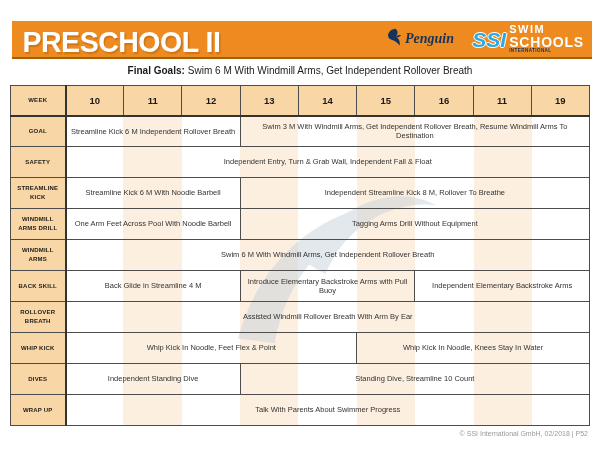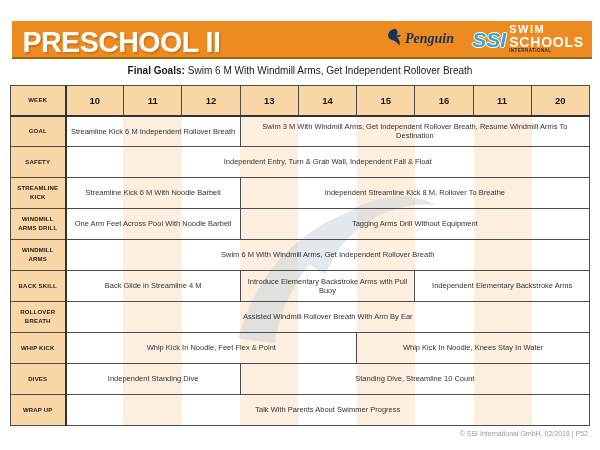--- a/index.html
+++ b/index.html
@@ -148,21 +148,21 @@
         <tr>
           <th class="corner">WEEK</th>
           <th>10</th>
           <th>11</th>
           <th>12</th>
           <th>13</th>
           <th>14</th>
           <th>15</th>
           <th>16</th>
           <th>11</th>
-          <th>20</th>
+          <th>19</th>
         </tr>
       </thead>
       <tbody>
         <tr>
           <td class="rowlabel">GOAL</td>
           <td class="skill" colspan="3">Streamline Kick 6 M Independent Rollover Breath</td>
           <td class="skill" colspan="6">Swim 3 M With Windmill Arms, Get Independent Rollover Breath, Resume Windmill Arms To Destination</td>
         </tr>
         <tr>
           <td class="rowlabel">SAFETY</td>

